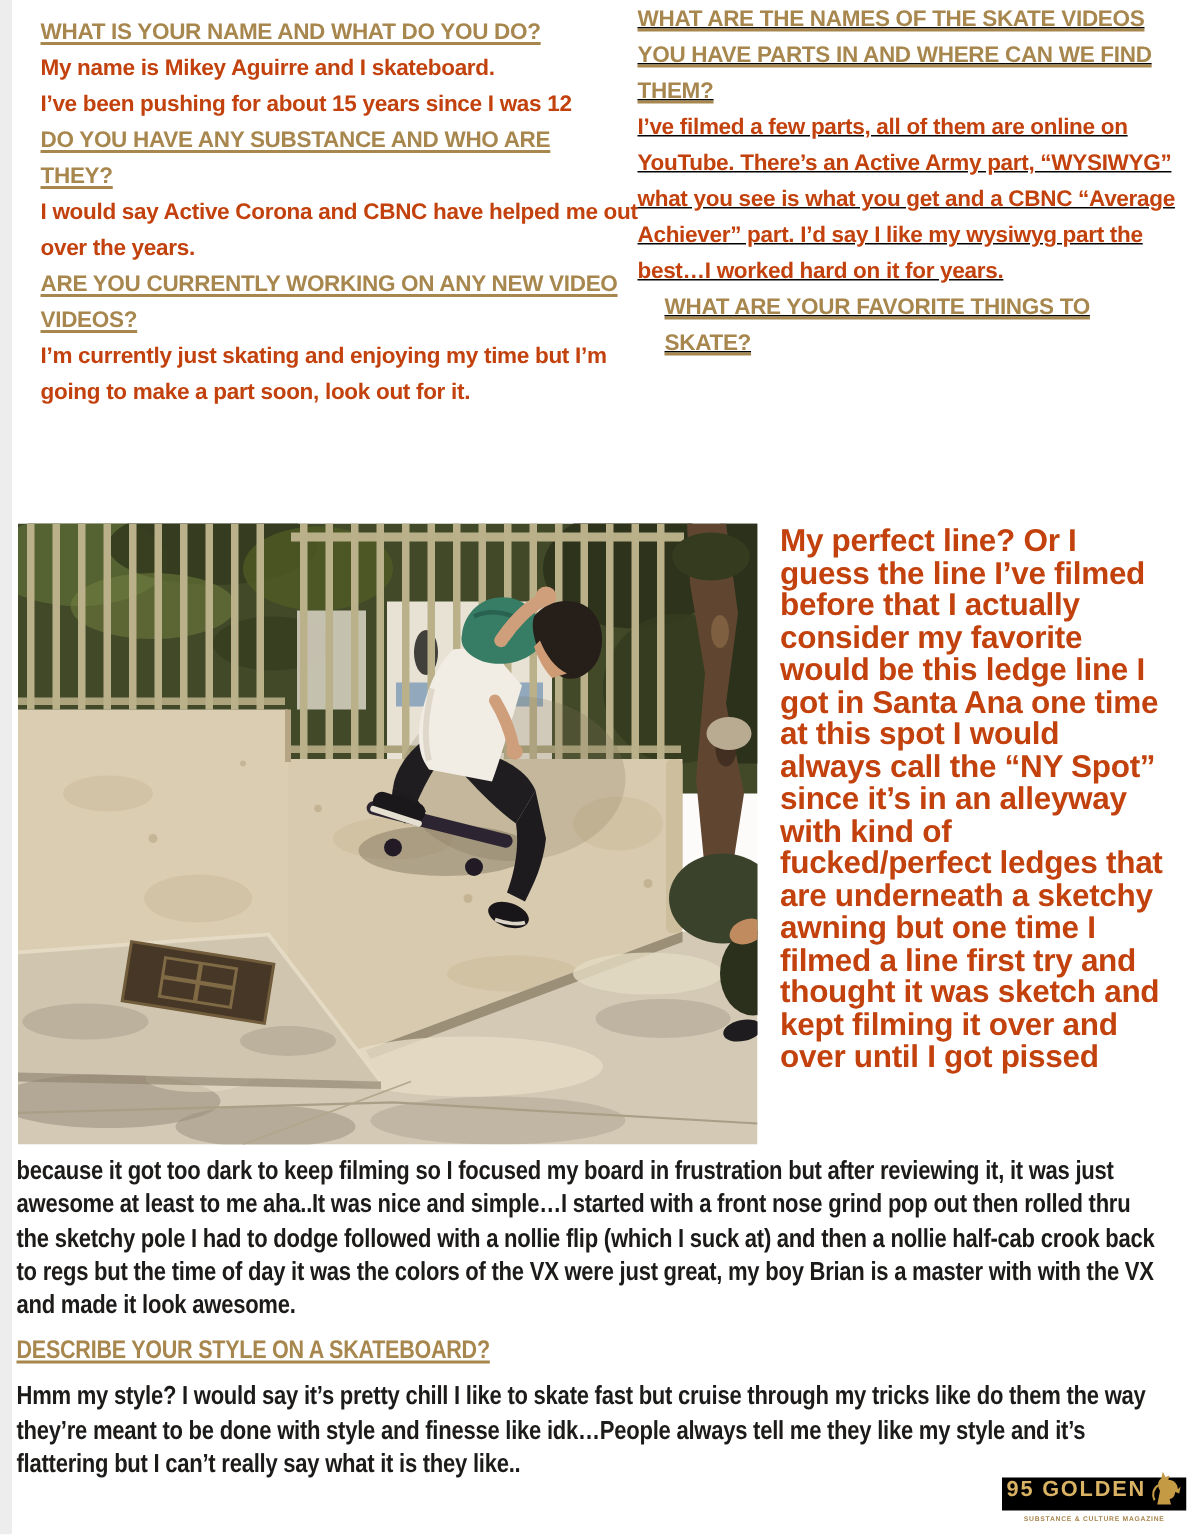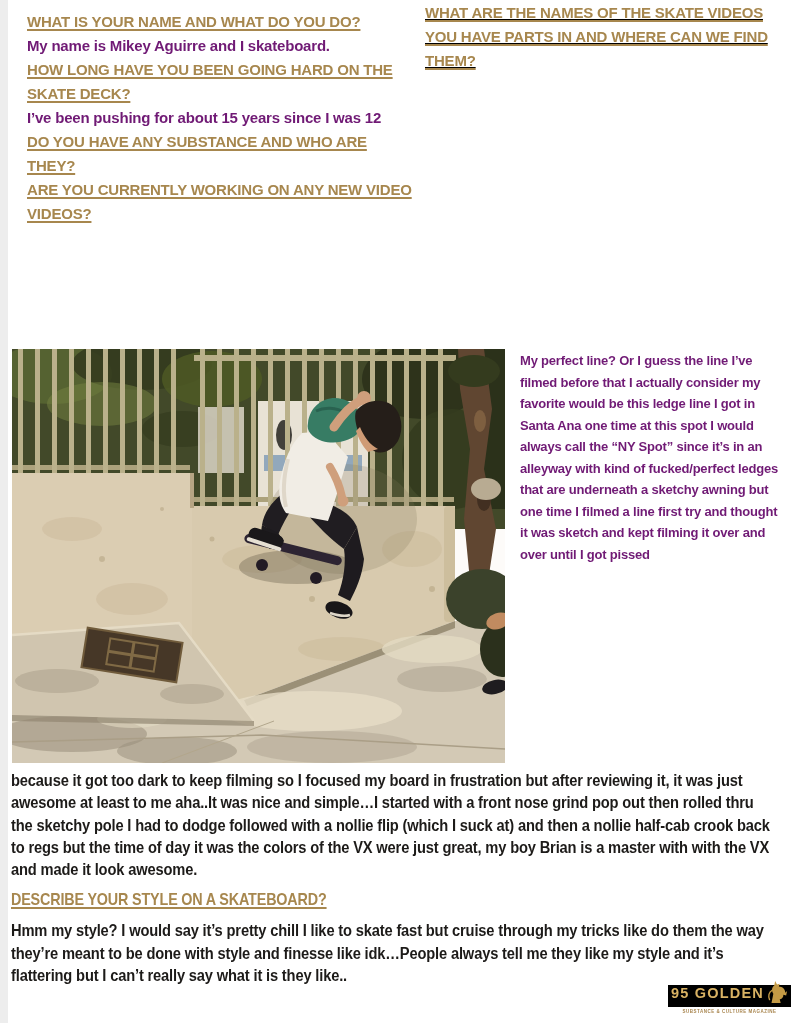--- a/index.html
+++ b/index.html
@@ -12,25 +12,25 @@
   .col{position:absolute;}
   .col-left{left:27px;top:10px;width:408px;}
   .col-right{left:425px;top:1px;width:365px;text-decoration:underline;}
   .col-narrow{left:520px;top:350px;width:259px;}
   .q{
     color:#a7874e;font-weight:700;font-size:15px;line-height:24px;
     text-decoration:underline;text-decoration-thickness:2px;text-underline-offset:2px;
     white-space:pre-line;letter-spacing:-0.2px;margin:0;
   }
   .a{
-    color:#701a75;font-weight:700;font-size:15px;line-height:24px;
+    color:#c2410c;font-weight:700;font-size:15px;line-height:24px;
     letter-spacing:-0.2px;margin:0;
   }
   .col-narrow .q{line-height:27px;}
-  .col-narrow .a{line-height:21.5px;font-size:13px;}
+  .col-narrow .a{line-height:21.5px;font-size:21px;}
   .indented{margin-left:18px;}
   .photo-frame{position:absolute;left:12px;top:349px;width:493px;height:414px;}
   .photo-frame svg{display:block;}
   .bottom-wrap{position:absolute;left:11px;top:769px;width:762px;}
   .condensed{width:902px;transform:scaleX(0.845);transform-origin:left top;}
   .condensed .a{font-size:17.4px;line-height:22.3px;color:#1d1b19;}
   .condensed .q{font-size:17px;line-height:22px;margin:9px 0 8px 0;}
   .logo-badge{
     position:absolute;left:668px;top:985px;width:123px;height:22px;
     background:#000000;display:flex;flex-direction:column;align-items:center;
@@ -49,33 +49,36 @@
 </head>
 <body>
 
 <div class="edge-strip"></div>
 
 <main>
 
   <section class="col col-left">
     <h2 class="q">WHAT IS YOUR NAME AND WHAT DO YOU DO?</h2>
     <p class="a">My name is Mikey Aguirre and I skateboard.</p>
-    <h2 class="q">HOW LONG HAVE YOU BEEN GOING HARD ON THE
-SKATE DECK?</h2>
     <p class="a">I’ve been pushing for about 15 years since I was 12</p>
     <h2 class="q">DO YOU HAVE ANY SUBSTANCE AND WHO ARE
 THEY?</h2>
+    <p class="a">I would say Active Corona and CBNC have helped me out over the years.</p>
     <h2 class="q">ARE YOU CURRENTLY WORKING ON ANY NEW VIDEO
 VIDEOS?</h2>
+    <p class="a">I’m currently just skating and enjoying my time but I’m going to make a part soon, look out for it.</p>
   </section>
 
   <section class="col col-right">
     <h2 class="q">WHAT ARE THE NAMES OF THE SKATE VIDEOS
 YOU HAVE PARTS IN AND WHERE CAN WE FIND
 THEM?</h2>
+    <p class="a">I’ve filmed a few parts, all of them are online on YouTube. There’s an Active Army part, “WYSIWYG” what you see is what you get and a CBNC “Average Achiever” part. I’d say I like my wysiwyg part the best…I worked hard on it for years.</p>
+    <h2 class="q indented">WHAT ARE YOUR FAVORITE THINGS TO
+SKATE?</h2>
   </section>
 
   <figure class="photo-frame" style="margin:0" aria-label="Skateboarder in a white t-shirt and black pants doing a wallride trick off a concrete wall above a plaque monument, with a metal fence, trees and a tree trunk behind">
     <svg width="493" height="414" viewBox="0 0 493 414" xmlns="http://www.w3.org/2000/svg">
 
       <rect x="0" y="0" width="493" height="180" fill="#3a4424"></rect>
       <ellipse cx="40" cy="25" rx="60" ry="30" fill="#55652f" opacity="0.8"></ellipse>
       <ellipse cx="130" cy="15" rx="70" ry="26" fill="#2c3519" opacity="0.9"></ellipse>
       <ellipse cx="90" cy="55" rx="55" ry="22" fill="#6d7d3c" opacity="0.55"></ellipse>
       <ellipse cx="200" cy="30" rx="50" ry="28" fill="#49571f" opacity="0.8"></ellipse>

